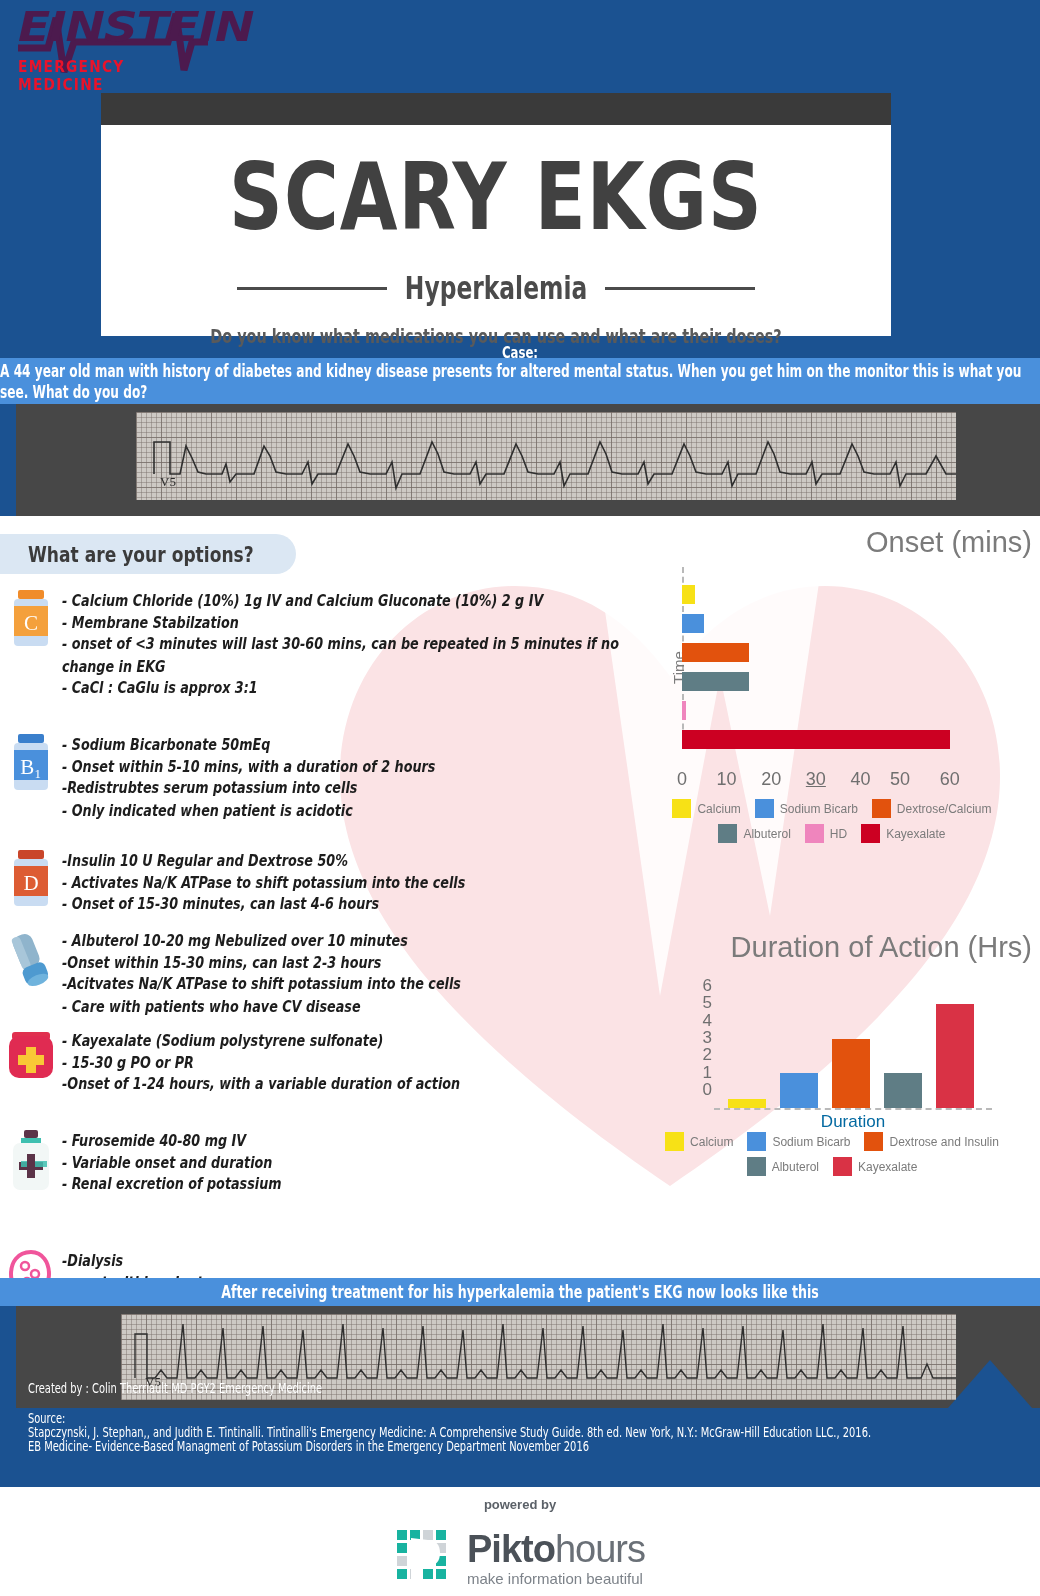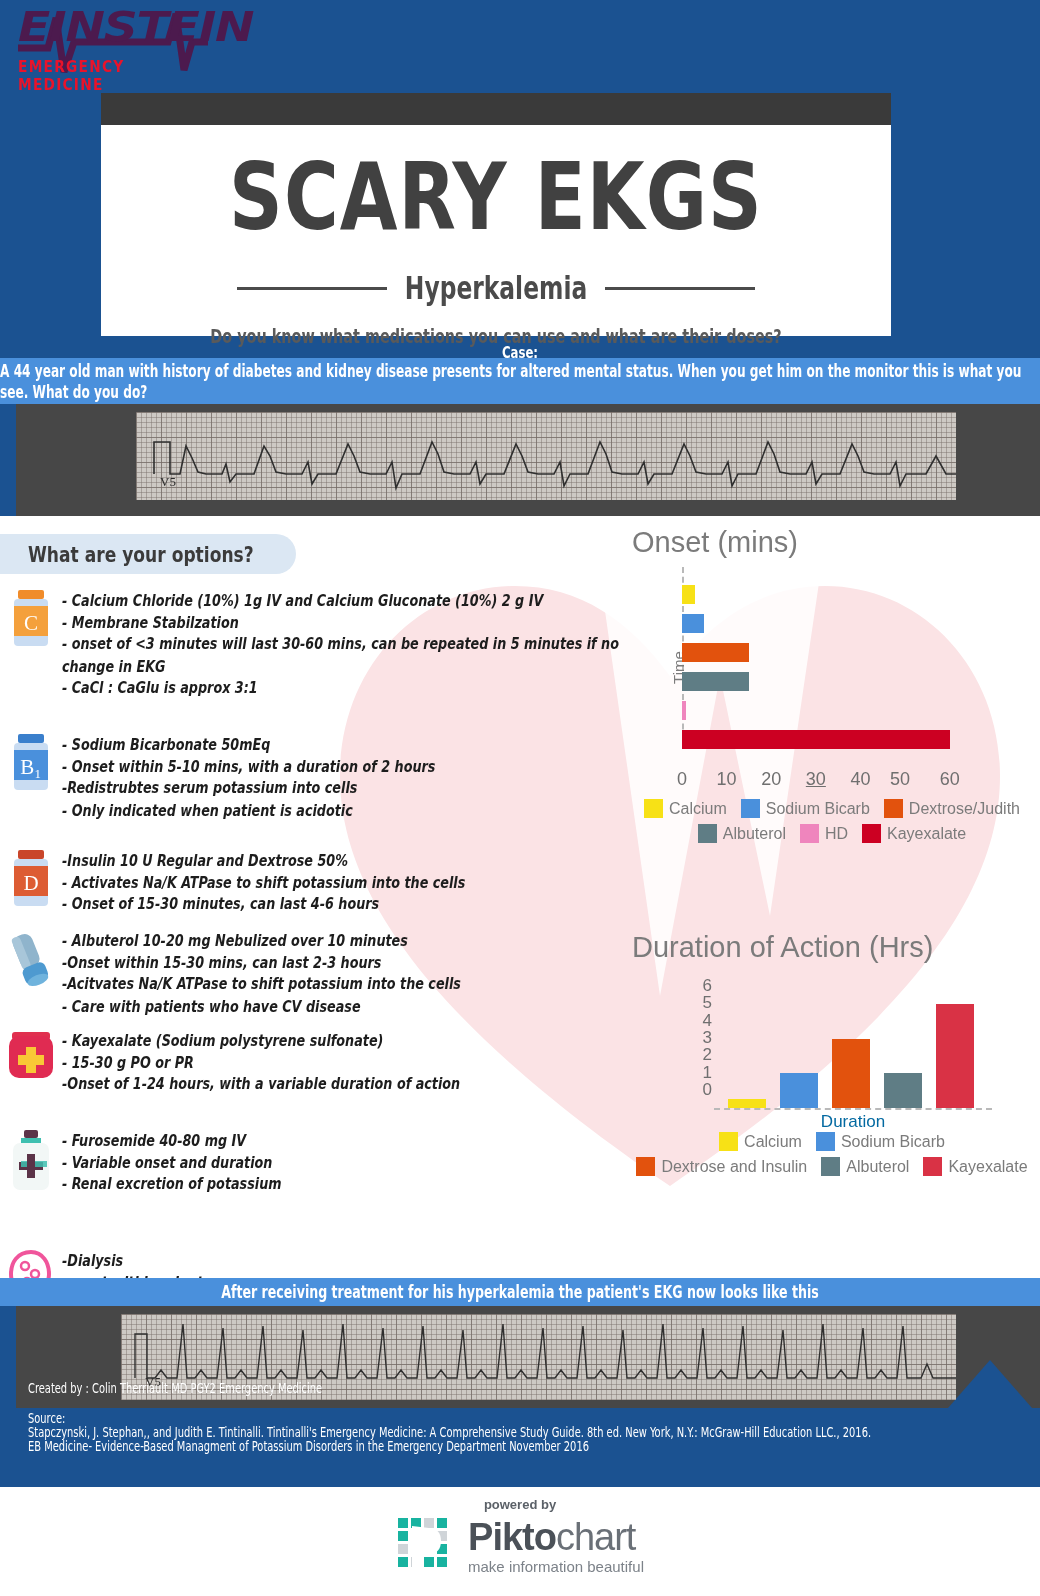--- a/index.html
+++ b/index.html
@@ -141,31 +141,31 @@
     font-family: "DejaVu Sans Condensed", "Liberation Sans Narrow", "Liberation Sans", sans-serif;
     font-style: italic; font-weight: 700;
     font-size: 14.2px; line-height: 19.5px; color: #1d1d1d;
     transform: scaleY(1.12); transform-origin: left top;
     width: 560px;
   }
 
   
   .chart-block { position: absolute; }
   .chart-title {
-    text-align: left;
+    text-align: right;
     font-family: "Liberation Sans", sans-serif;
     font-size: 29px; color: #7b7b7b; font-weight: 400;
   }
   .chart-legend {
     display: flex; flex-wrap: wrap; justify-content: center;
     gap: 6px 14px; margin-top: 6px;
   }
   .legend-item { display: inline-flex; align-items: center; gap: 6px; }
   .legend-swatch { width: 19px; height: 19px; display: inline-block; }
-  .legend-label { font-family: "Liberation Sans", sans-serif; font-size: 16px; color: #7b7b7b; }
+  .legend-label { font-family: "Liberation Sans", sans-serif; font-size: 12px; color: #7b7b7b; }
 
   
   .hbar-area { position: relative; width: 320px; height: 200px; margin: 8px auto 0; }
   .hbar-axis {
     position: absolute; left: 10px; top: 0; bottom: 18px; width: 0;
     border-left: 2px dashed #b9b9b9;
   }
   .hbar-ylabel {
     position: absolute; left: -10px; top: 92px;
     font-family: "Liberation Sans", sans-serif; font-size: 15px; color: #7b7b7b;
@@ -223,21 +223,21 @@
   .credits .gap { height: 16px; }
 
   
   .pik-footer {
     position: absolute; left: 0; top: 1487px; width: 1040px; height: 109px;
     background: #ffffff; display: flex; flex-direction: column;
     align-items: center; justify-content: flex-start; padding-top: 10px;
   }
   .pik-powered {
     font-family: "Liberation Sans", sans-serif; font-size: 13px;
-    font-weight: 700; color: #5b6168; margin-bottom: 4px;
+    font-weight: 700; color: #5b6168; margin-bottom: 16px;
   }
   .pik-row { display: flex; align-items: center; gap: 12px; }
   .pik-word {
     font-family: "Liberation Sans", sans-serif; font-size: 38px; color: #4b5158;
     line-height: 38px; letter-spacing: -1px;
   }
   .pik-word b { font-weight: 700; }
   .pik-word i { font-style: normal; font-weight: 300; color: #6a7077; }
   .pik-tag {
     font-family: "Liberation Sans", sans-serif; font-size: 15px; color: #7c8289;
@@ -443,21 +443,21 @@
           <div class="legend-item">
             <span class="legend-swatch" style="background: rgb(247, 225, 22);"></span>
             <span class="legend-label">Calcium</span>
           </div>
           <div class="legend-item">
             <span class="legend-swatch" style="background: rgb(74, 144, 220);"></span>
             <span class="legend-label">Sodium Bicarb</span>
           </div>
           <div class="legend-item">
             <span class="legend-swatch" style="background: rgb(226, 82, 13);"></span>
-            <span class="legend-label">Dextrose/Judith</span>
+            <span class="legend-label">Dextrose/Calcium</span>
           </div>
           <div class="legend-item">
             <span class="legend-swatch" style="background: rgb(95, 125, 133);"></span>
             <span class="legend-label">Albuterol</span>
           </div>
           <div class="legend-item">
             <span class="legend-swatch" style="background: rgb(239, 133, 189);"></span>
             <span class="legend-label">HD</span>
           </div>
           <div class="legend-item">
@@ -561,19 +561,19 @@
             <rect x="41" y="28" width="10" height="10"></rect>
           <rect x="2" y="41" width="10" height="10"></rect>
             <rect x="15" y="41" width="10" height="10" fill="#cfd4d8"></rect>
           <rect x="28" y="41" width="10" height="10"></rect>
             <rect x="41" y="41" width="10" height="10"></rect>
         </g>
         <path d="M16 10 L16 52 L25 52 L25 38 L33 38 C41 38 45 33 45 25 C45 17 41 12 33 12 Z
                  M25 20 L31 20 C34 20 36 22 36 25 C36 28 34 30 31 30 L25 30 Z" fill="#ffffff"></path>
       </svg>
       <div>
-        <div class="pik-word"><b>Pikto</b><i>chart</i></div>
+        <div class="pik-word"><b>Pikto</b><i>hours</i></div>
         <div class="pik-tag">make information beautiful</div>
       </div>
     </div>
   </div>
 
 </div>
 
 </body></html>

